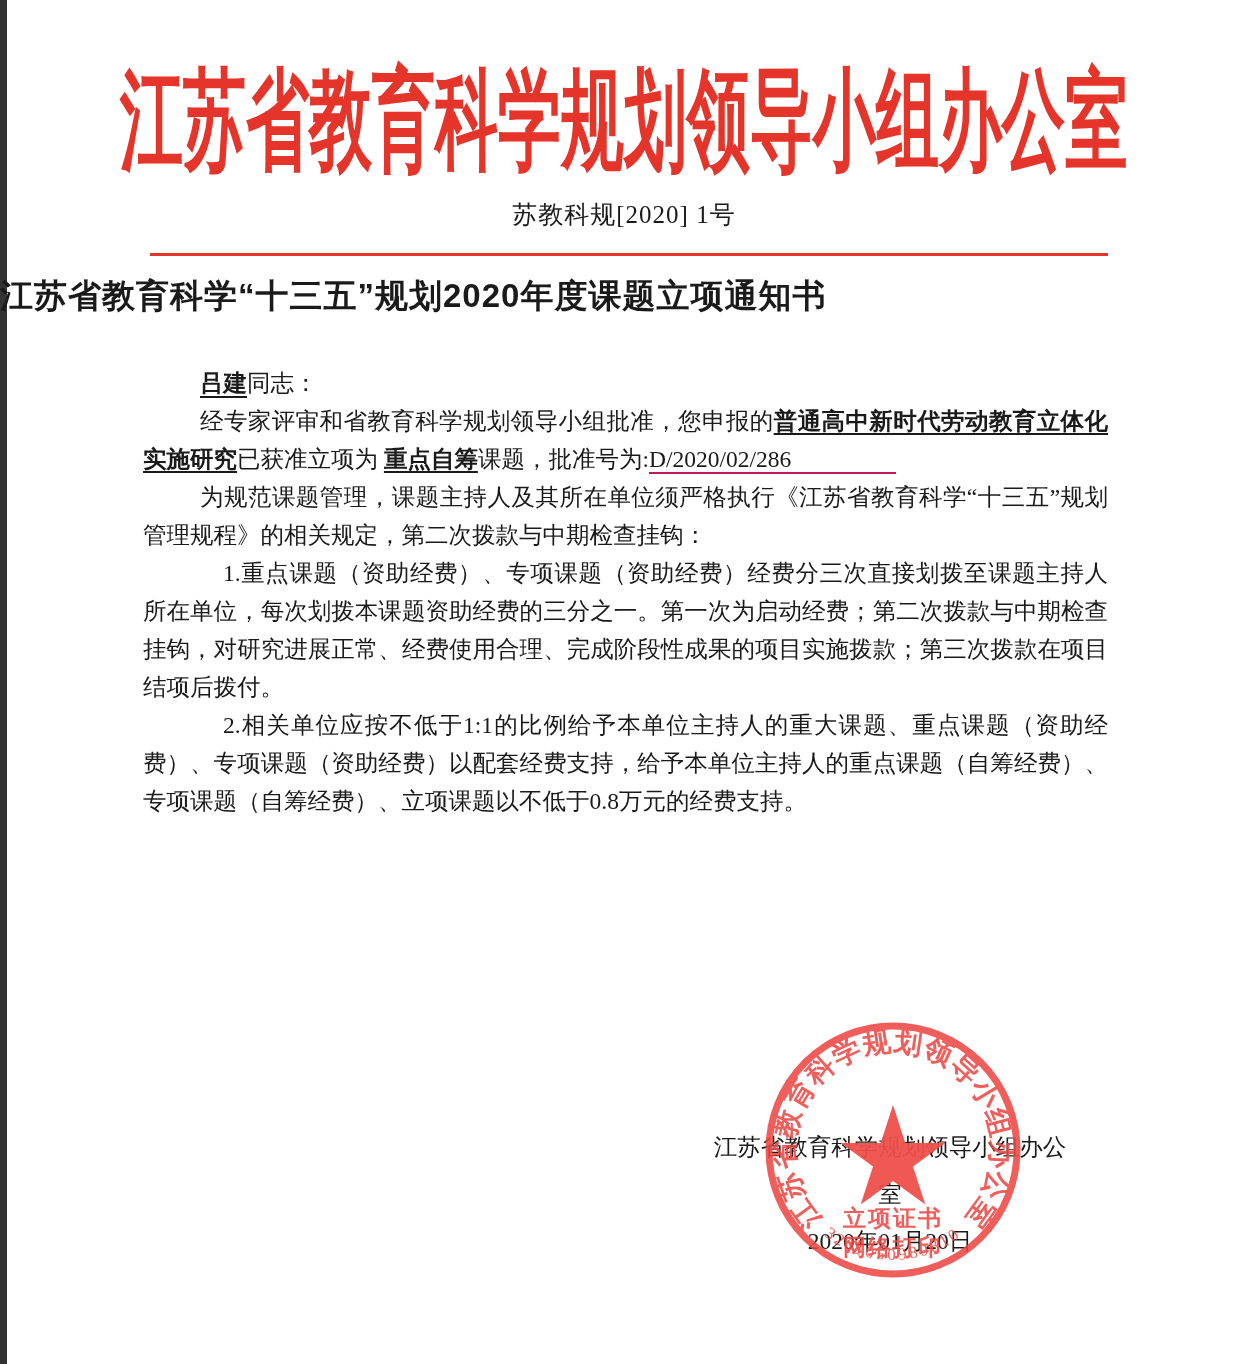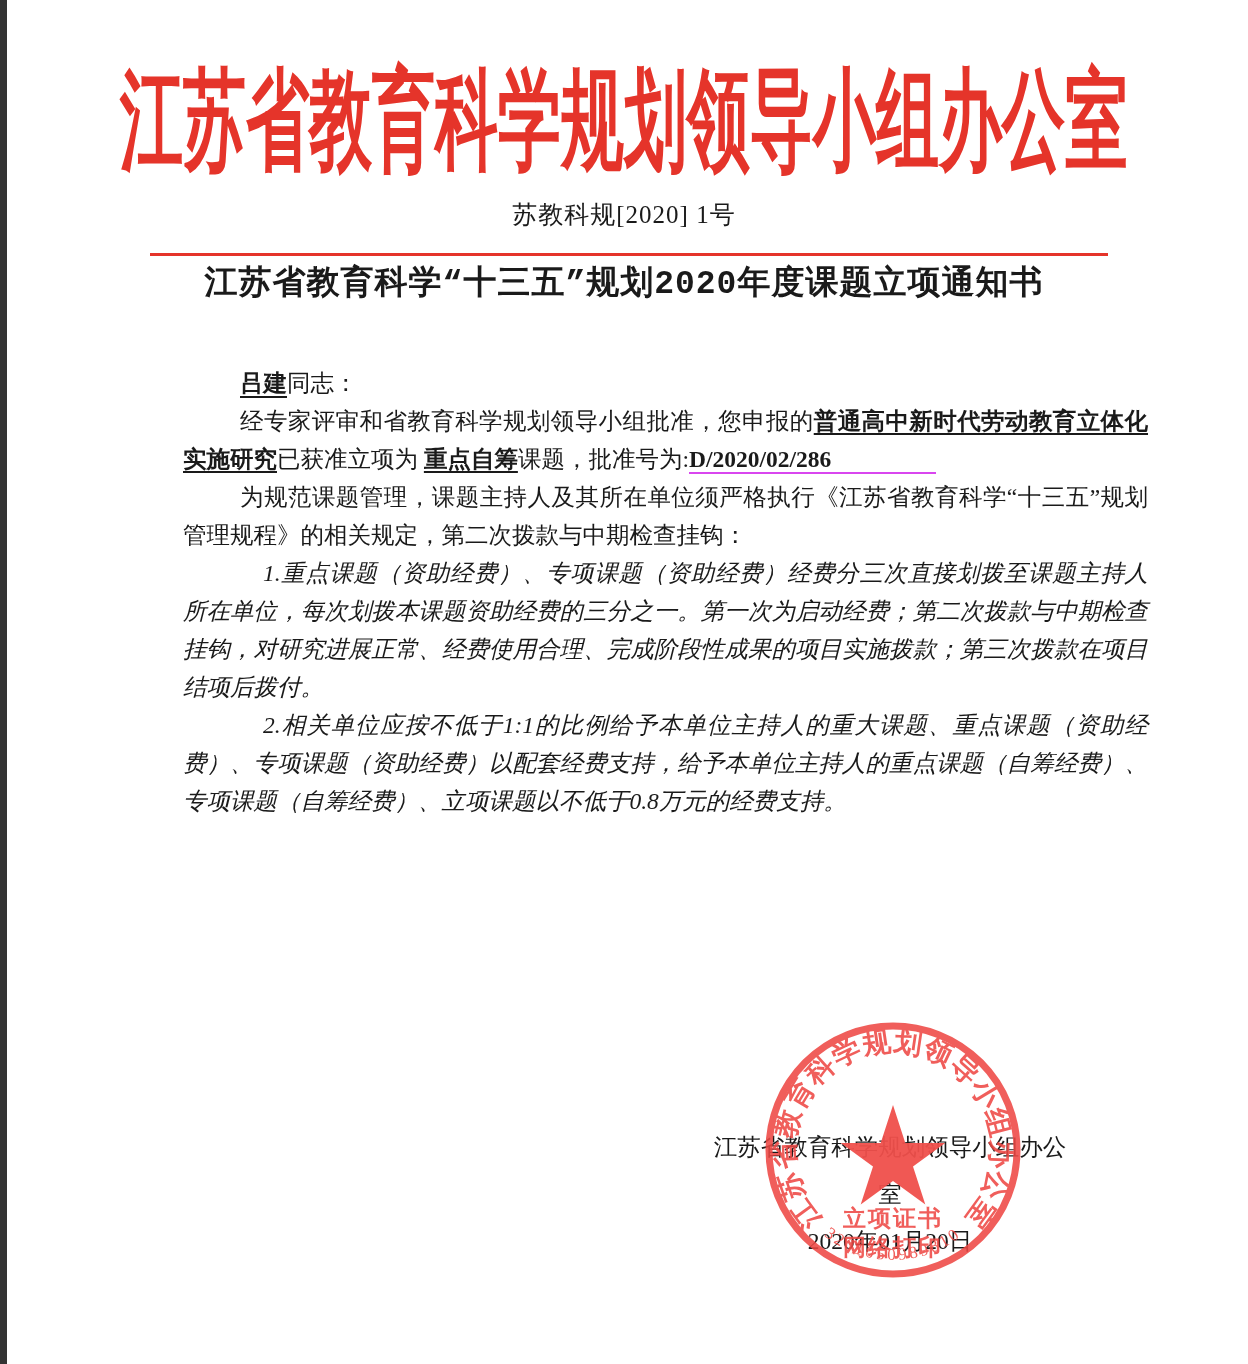--- a/index.html
+++ b/index.html
@@ -35,61 +35,57 @@
     text-align: center;
     font-size: 25px;
     letter-spacing: 1px;
   }
   .red-rule {
     position: absolute; top: 253px; left: 150px;
     width: 958px; height: 3px;
     background: #e5342a;
   }
   .doc-title {
-    position: absolute; top: 260px; left: 0; width: 100%;
-    text-align: center;
+    position: absolute; top: 274px; left: 0; width: 100%;
     font-size: 33px;
     font-weight: bold;
-    font-family: Liberation Mono, monospace;
+    font-family: Liberation Sans, sans-serif;
     letter-spacing: 1px;
   }
   .body-text {
     position: absolute; top: 364px; left: 143px;
     width: 965px;
     font-size: 23.5px;
     line-height: 38px;
     text-align: justify;
-    margin-left: 40px;
   }
   .salutation {
     text-indent: 0;
     margin-bottom: 7px;
   }
   .name {
     font-weight: bold;
     border-bottom: 2px solid #1a1a1a;
   }
   .body-text p {
     margin: 0;
     text-indent: 57px;
   }
   .body-text p.numbered {
     text-indent: 80px;
-    font-style: italic;
   }
   .bu {
     font-weight: bold;
     text-decoration: underline;
     text-decoration-thickness: 2px;
     text-underline-offset: 4px;
   }
   .approval {
-    border-bottom: 2px solid #d946ef;
+    border-bottom: 2px solid #be185d;
     padding-right: 105px;
-    font-weight: bold;
   }
   .signature {
     position: absolute; top: 1124px; left: 703px;
     width: 374px;
     text-align: center;
     font-size: 23.5px;
     line-height: 47px;
   }
   .stamp {
     position: absolute; left: 758px; top: 1015px;

